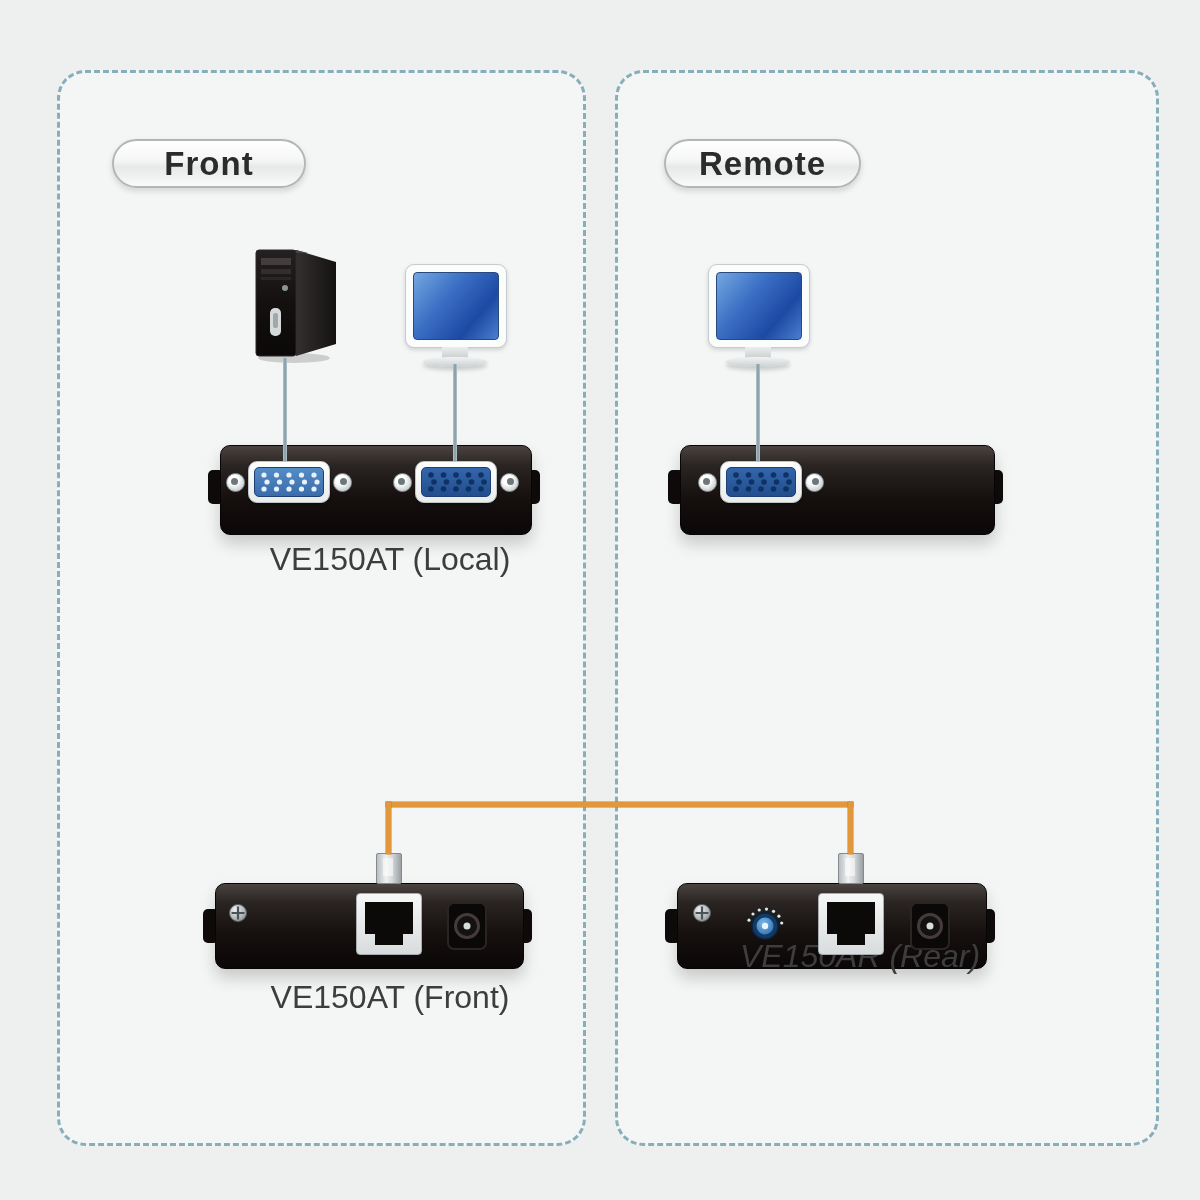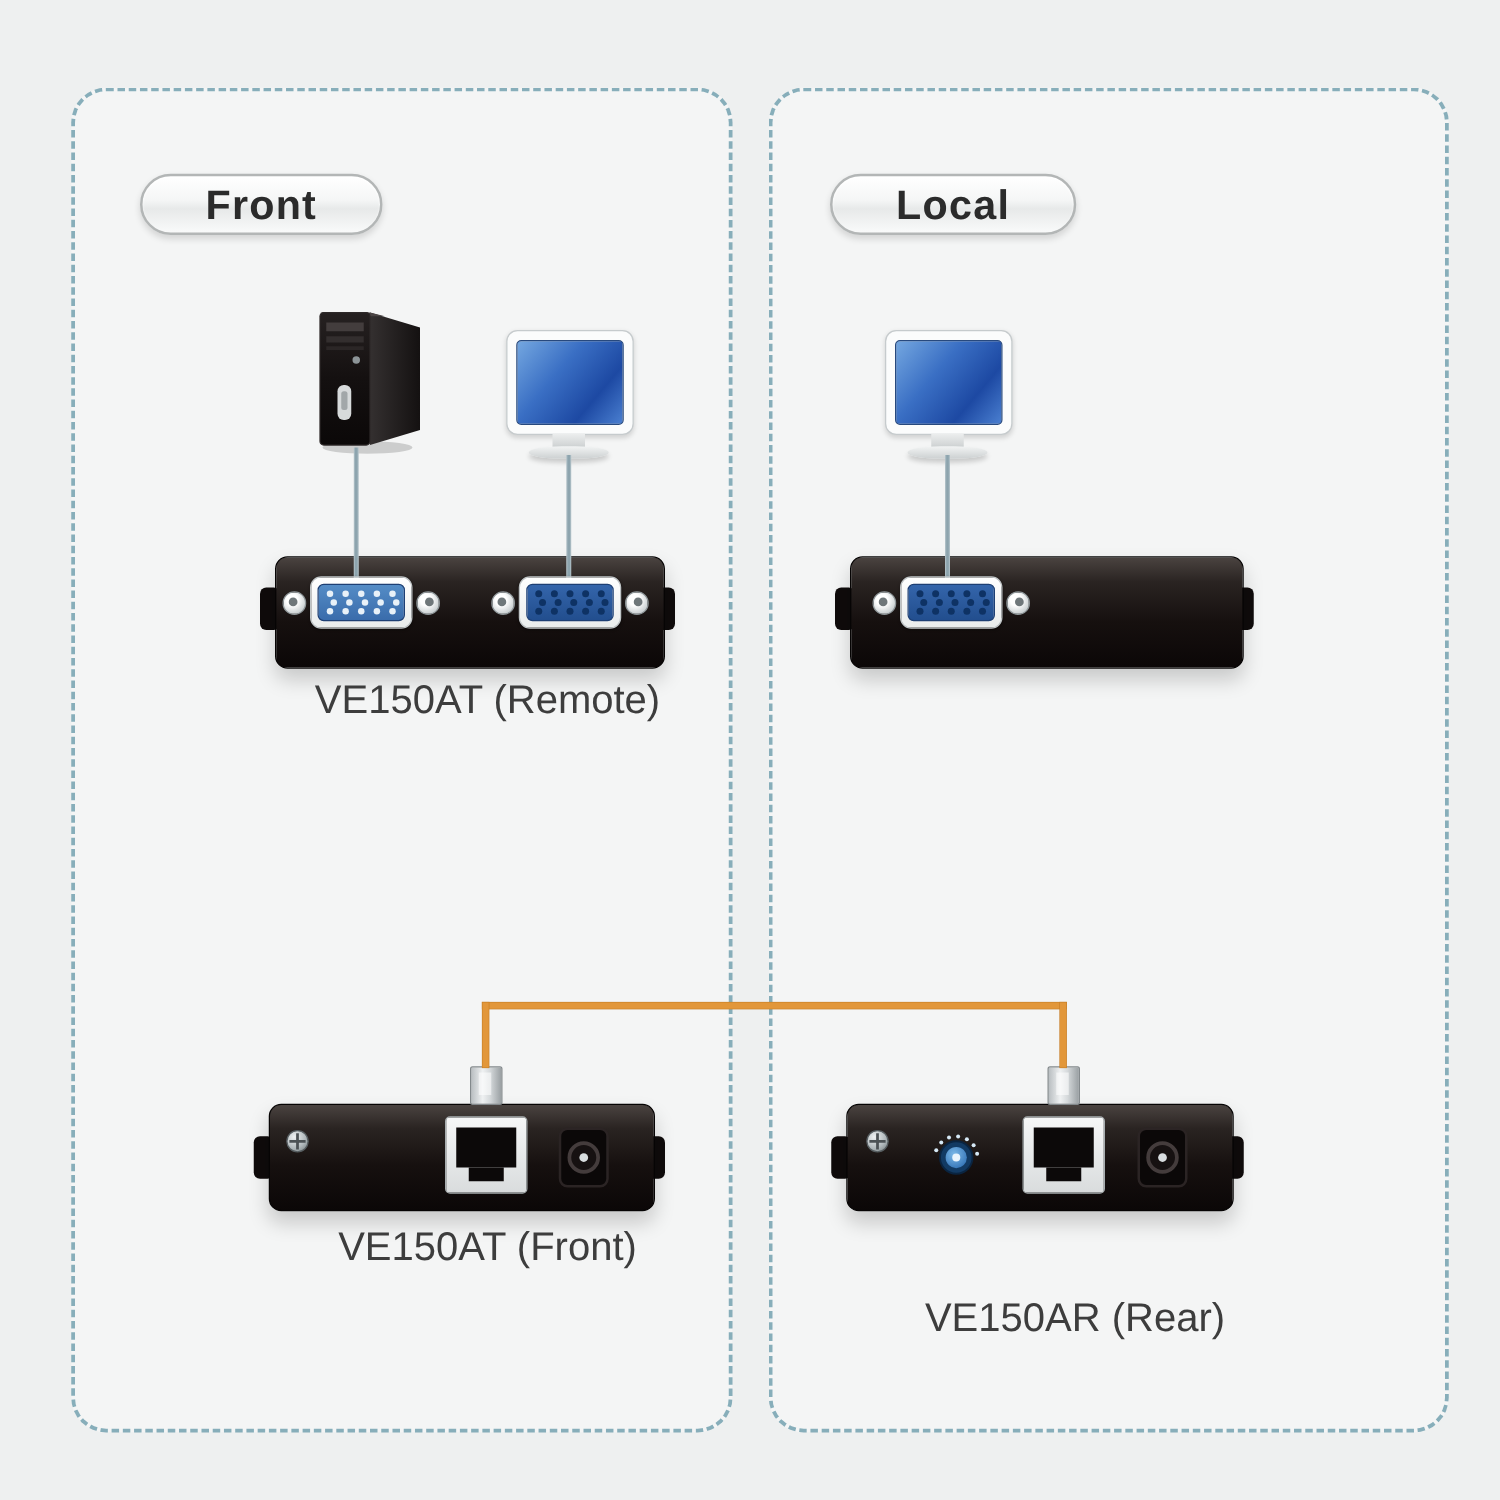--- a/index.html
+++ b/index.html
@@ -78,21 +78,21 @@
 
 <div id="canvas">
 
   <div class="zone" style="left:57px;top:70px;width:523px;height:1070px;"></div>
   <div class="zone" style="left:615px;top:70px;width:538px;height:1070px;"></div>
 
   <div class="pill" style="left:112px;top:139px;width:190px;height:45px;">
     <span>Front</span>
   </div>
   <div class="pill" style="left:664px;top:139px;width:193px;height:45px;">
-    <span>Local</span>
+    <span>Remote</span>
   </div>
 
   <svg style="position:absolute;left:252px;top:246px;z-index:2;" width="96" height="118" viewBox="0 0 96 118">
     <defs>
       <linearGradient id="gSide" x1="0" y1="0" x2="1" y2="0">
         <stop offset="0" stop-color="#343030"></stop>
           <stop offset="1" stop-color="#141111"></stop>
       </linearGradient>
       <linearGradient id="gFront" x1="0" y1="0" x2="0" y2="1">
         <stop offset="0" stop-color="#262121"></stop>
@@ -178,21 +178,21 @@
             <circle cx="21.5" cy="21" r="2.8"></circle>
             <circle cx="34" cy="21" r="2.8"></circle>
             <circle cx="46.5" cy="21" r="2.8"></circle>
             <circle cx="59" cy="21" r="2.8"></circle>
         </g>
       </svg>
     </div>
     <div class="lug r"></div>
       <div class="hole r"></div>
   </div>
-  <div class="plabel" style="left:200px;top:541px;">VE150AT (Remote)</div>
+  <div class="plabel" style="left:200px;top:541px;">VE150AT (Local)</div>
 
   <div class="ear" style="left:668px;top:470px;"></div>
   <div class="ear" style="left:987px;top:470px;"></div>
   <div class="panel" style="left:680px;top:445px;width:313px;height:88px;"></div>
   <div class="vga" style="left:720px;top:461px;">
     <div class="lug l"></div>
       <div class="hole l"></div>
     <div class="face face-dark">
       <svg width="68" height="28" viewBox="0 0 68 28">
         <g fill="#0e3264">
@@ -277,15 +277,15 @@
     <circle cx="23" cy="25" r="3.2" fill="#eaf5fd"></circle>
   </svg>
   <div class="rj45" style="left:818px;top:893px;">
     <div class="cav"></div>
       <div class="notch"></div>
   </div>
   <div class="dc" style="left:910px;top:902px;">
     <div class="ring"></div>
       <div class="pin"></div>
   </div>
-  <div class="plabel" style="left:670px;top:1036px;">VE150AR (Rear)</div>
+  <div class="plabel" style="left:670px;top:938px;font-style:italic;">VE150AR (Rear)</div>
 
 </div>
 
 </body></html>

